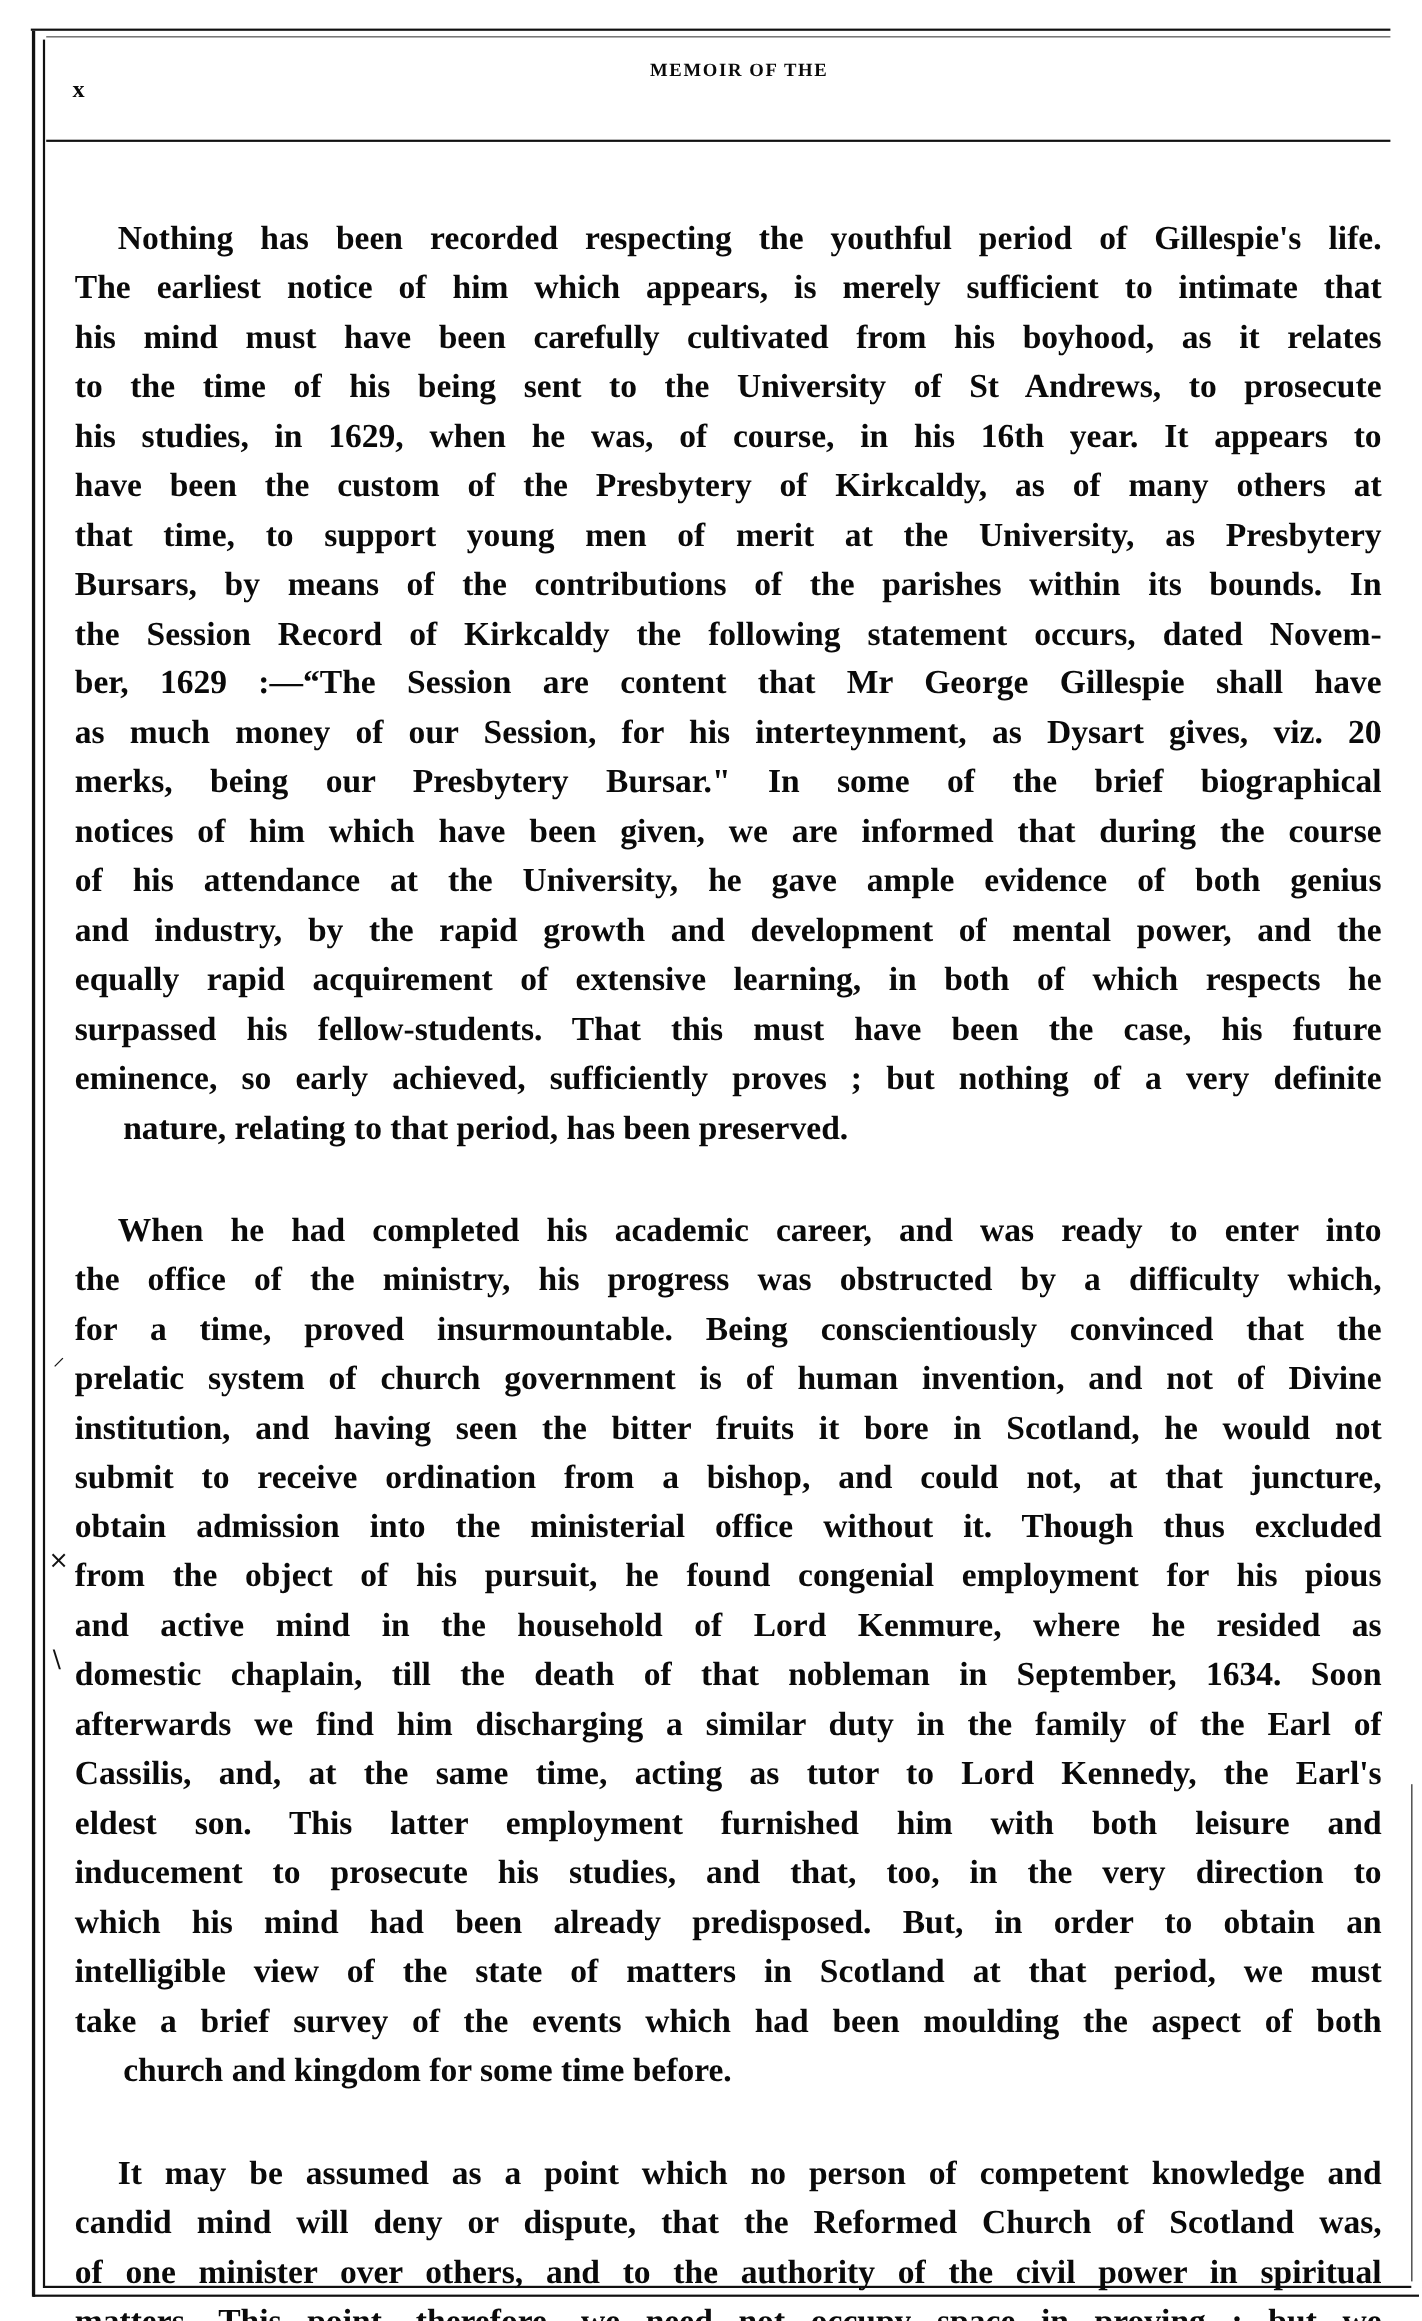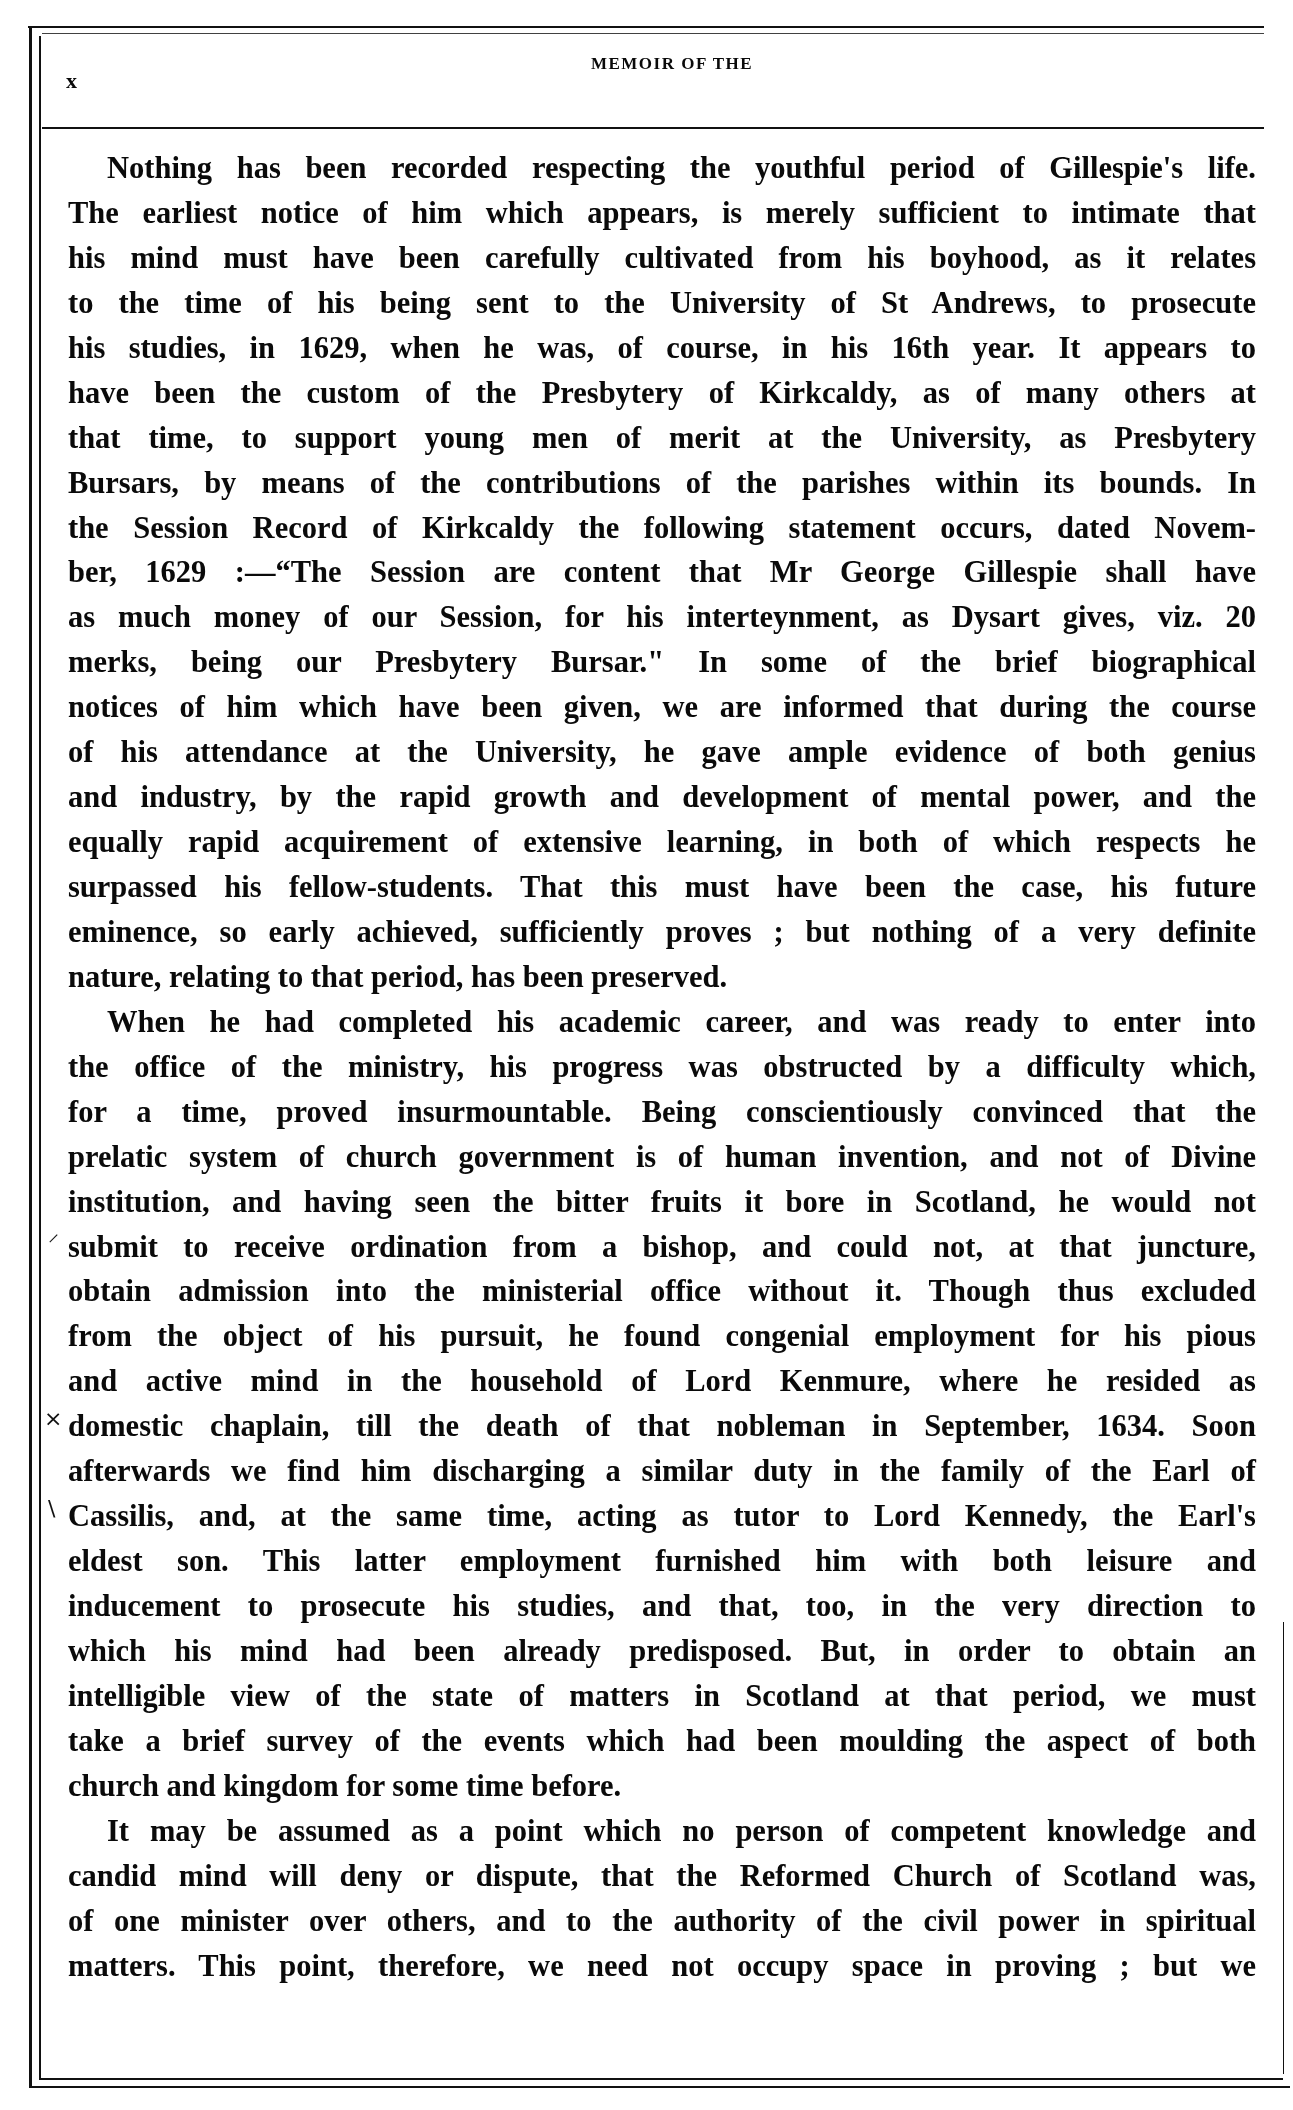--- a/index.html
+++ b/index.html
@@ -3,22 +3,22 @@
 <meta charset="utf-8">
 <style>
   html, body { margin: 0; padding: 0; background: #ffffff; }
   body { width: 1293px; height: 2110px; position: relative; overflow: hidden; color: #0a0a0a; }
   .rule { position: absolute; background: #111; }
   .page-header { position: absolute; left: 0; top: 0; width: 1293px; }
   .folio { position: absolute; left: 66px; top: 68px; font-family: "Liberation Serif", serif; font-weight: bold; font-size: 22px; }
   .running-head { position: absolute; left: 567px; top: 54px; width: 210px; text-align: center; font-family: "Liberation Serif", serif; font-weight: bold; font-size: 17px; letter-spacing: 1.5px; }
   .body-text { position: absolute; left: 68px; top: 146px; width: 1188px; font-family: "Liberation Serif", serif; font-weight: bold; font-size: 30.5px; }
   .line { height: 44.95px; line-height: 44.95px; white-space: nowrap; text-align: justify; text-align-last: justify; overflow: visible; }
-  .line.indent { padding-left: 39px; }
-  .line.last { text-align: left; text-align-last: left; }
+  .line.indent { padding-left: 39px; margin-top: 48px; }
+  .line.last { text-align: left; text-align-last: left; margin-left: 44px; }
   .margin-mark { position: absolute; font-family: "DejaVu Sans", sans-serif; font-size: 22px; color: #111; }
 </style>
 </head>
 <body>
 
 <div class="rule" style="left:28px; top:26px; width:1236px; height:2px;"></div>
 <div class="rule" style="left:42px; top:33px; width:1222px; height:1px; opacity:0.8;"></div>
 <div class="rule" style="left:42px; top:127px; width:1222px; height:2px;"></div>
 <div class="rule" style="left:29px; top:28px; width:3px; height:2060px;"></div>
 <div class="rule" style="left:39px; top:36px; width:2px; height:2044px;"></div>

